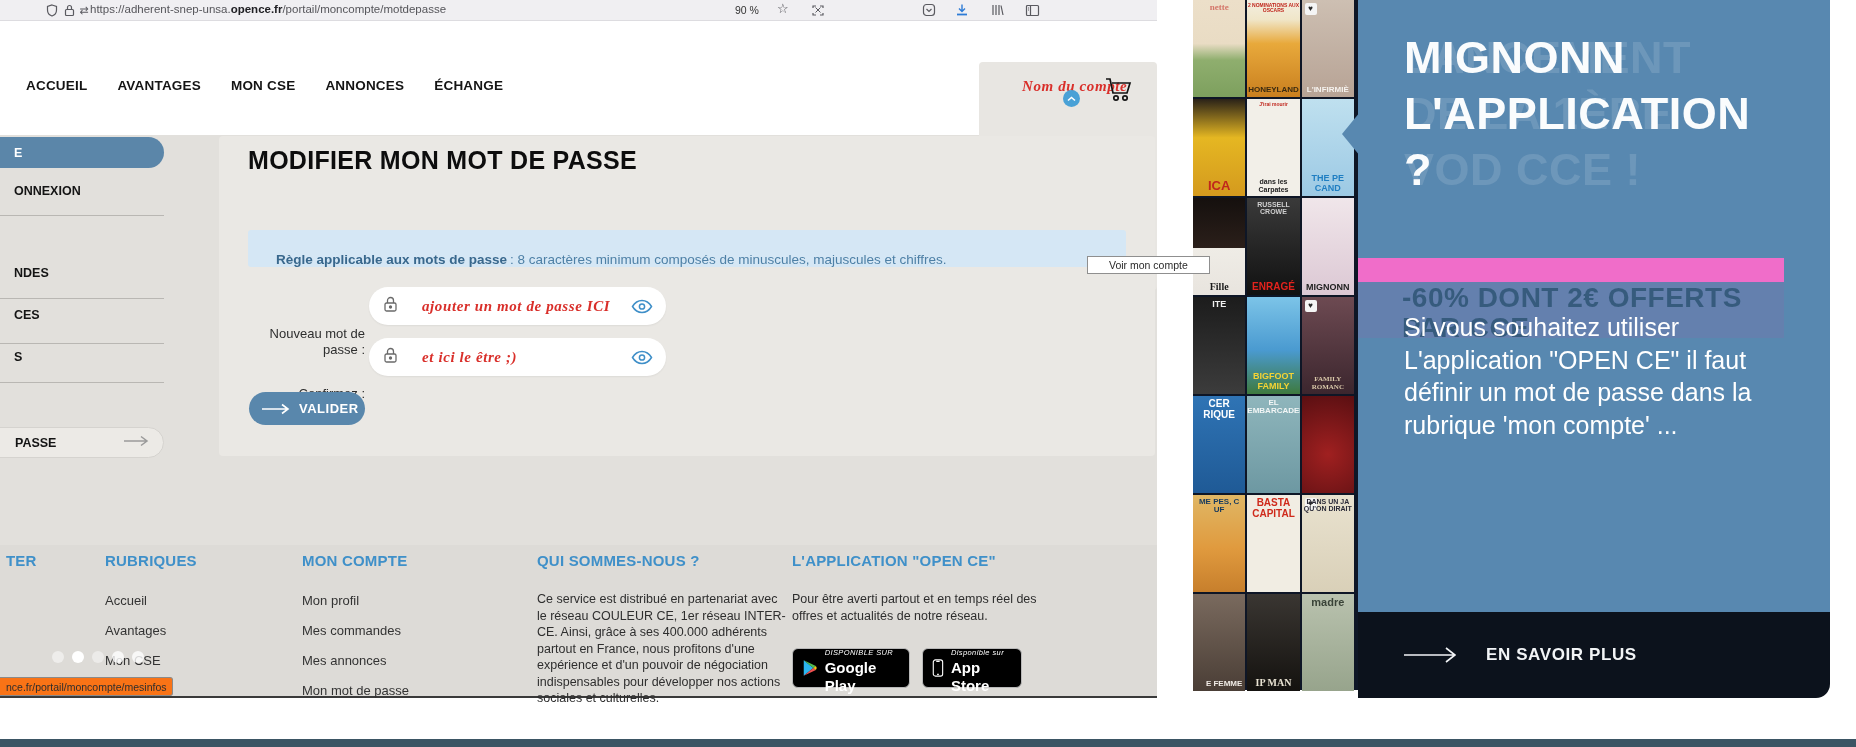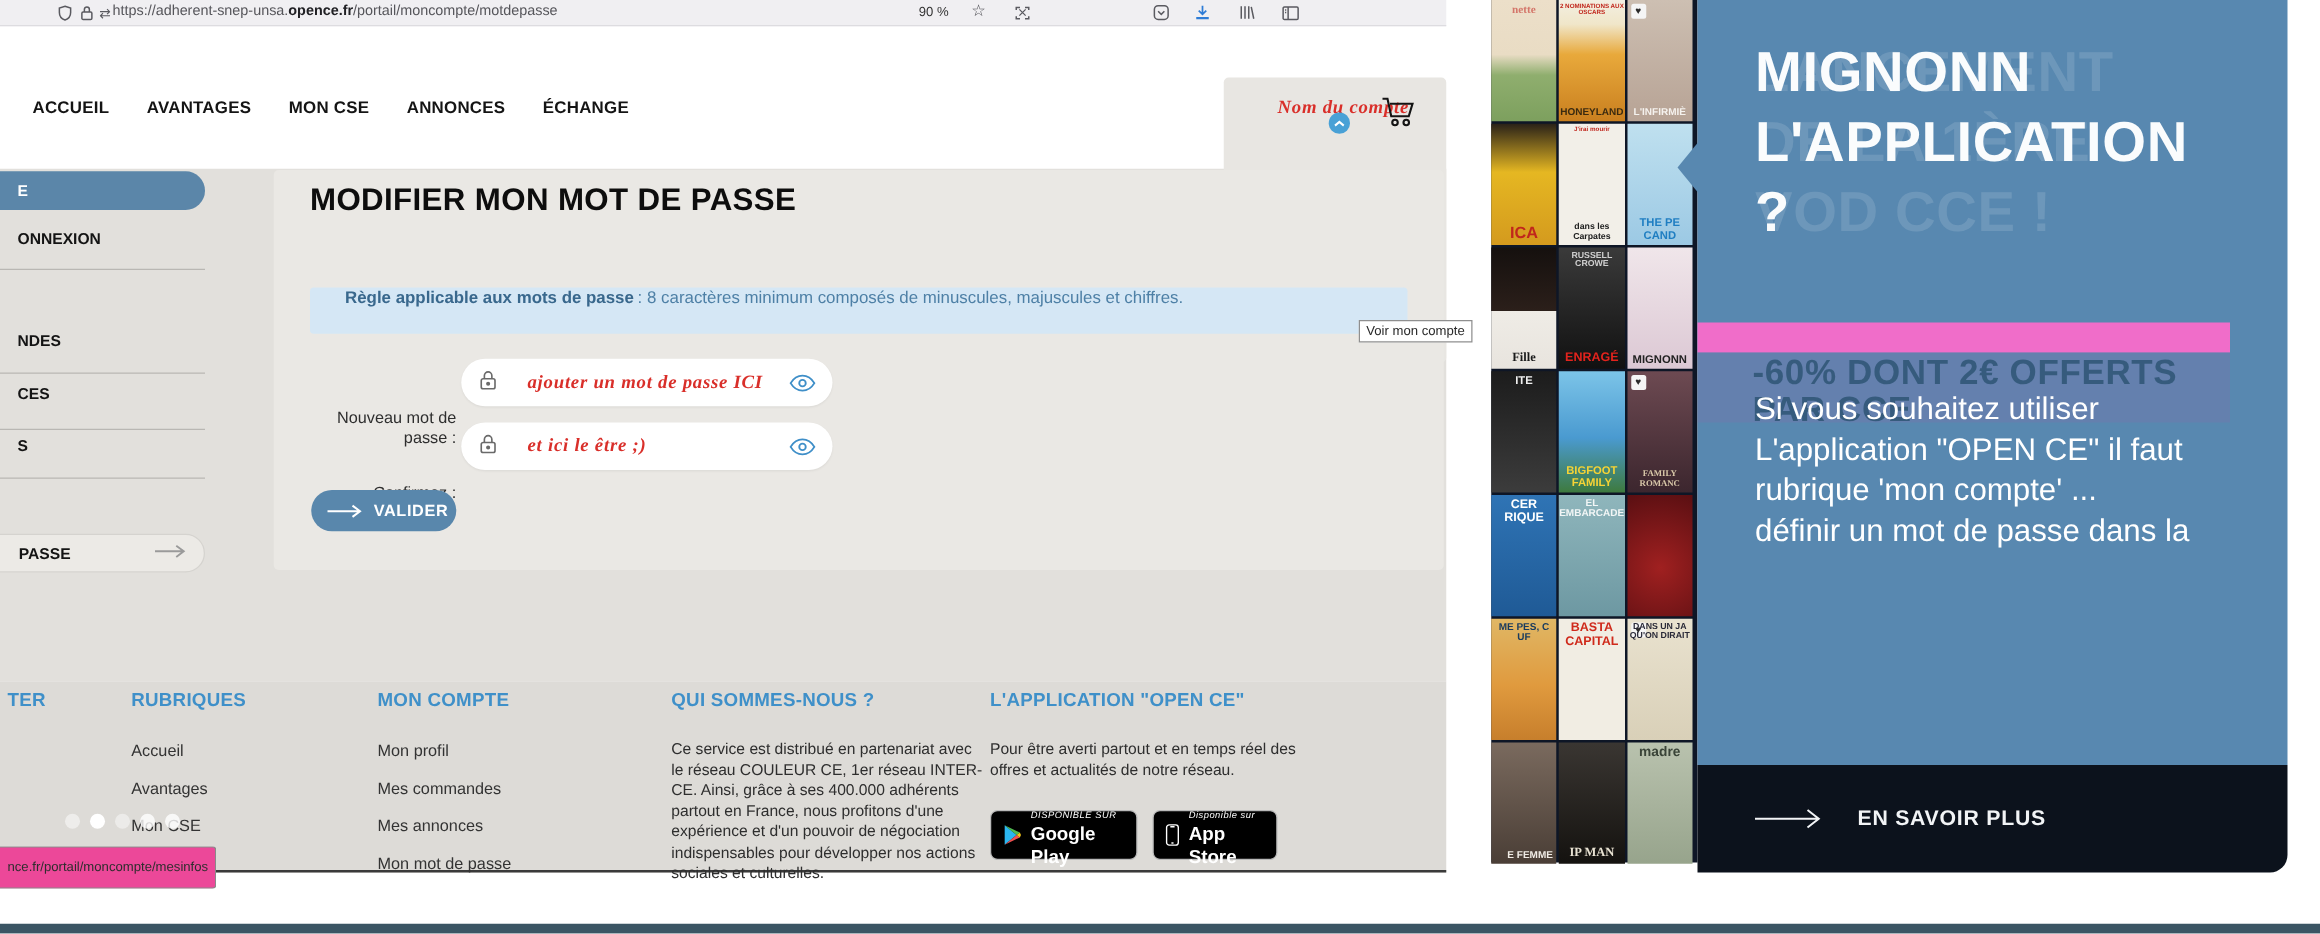--- a/index.html
+++ b/index.html
@@ -31,40 +31,40 @@
   .acct-name{position:absolute;left:43px;top:16px;width:70px;font:italic 700 15px "Liberation Serif",serif;
              color:#e02e2e;line-height:17px;}
   .acct-chev{position:absolute;left:84px;top:28px;width:17px;height:17px;border-radius:50%;background:#49a1d6;
              display:flex;align-items:center;justify-content:center;cursor:pointer;}
   .acct-cart{position:absolute;left:124px;top:12px;color:#141414;cursor:pointer;}
   .menu-item{position:absolute;left:20px;display:flex;gap:8px;align-items:flex-start;cursor:pointer;color:#141414;}
   .menu-item .label{font-size:12.5px;font-weight:700;max-width:96px;line-height:13.5px;padding-top:3px;}
   .menu-item.ul .label{text-decoration:underline;}
   .mi0{top:74px;}.mi1{top:104px;}.mi2{top:152px;}.mi3{top:189px;}
   .tip{position:absolute;background:#fff;border:1px solid #8f8f8f;font-size:10.5px;color:#2a2a2a;
-       padding:2px 5px;white-space:nowrap;z-index:5;}
+       padding:2px 21px;white-space:nowrap;z-index:5;}
   .tip-acct{left:108px;top:194px;}
   
   .side-active{position:absolute;left:-32px;top:137px;width:196px;height:31px;border-radius:16px;
                background:#5b86a9;color:#fff;font-size:12.5px;font-weight:700;display:flex;align-items:center;
                padding-left:46px;cursor:pointer;}
   .sfrag{position:absolute;left:14px;font-size:12.5px;font-weight:700;color:#141414;cursor:pointer;}
   .sf0{top:184px;}.sf1{top:266px;}.sf2{top:308px;}.sf3{top:350px;}
   .sdiv{position:absolute;left:0;width:164px;height:1px;background:#b9b7b3;}
   .sd0{top:215px;}.sd1{top:298px;}.sd2{top:343px;}.sd3{top:382px;}
   .side-pill{position:absolute;left:-32px;top:427px;width:196px;height:31px;border-radius:16px;
              background:#eceae6;border:1px solid #d5d3cf;display:flex;align-items:center;padding-left:46px;
              font-size:12.5px;font-weight:700;color:#141414;cursor:pointer;}
   .side-pill .arr{position:absolute;right:14px;color:#9a9a9a;}
   
   .body-bg{position:absolute;left:0;top:135px;width:1157px;height:410px;background:#e2e0dc;}
   .card{position:absolute;left:219px;top:136px;width:936px;height:320px;background:#eae8e4;border-radius:4px;}
   .card h1{position:absolute;left:29px;top:10px;margin:0;font-size:25px;font-weight:800;color:#0d0d0d;letter-spacing:.3px;}
   .rule{position:absolute;left:29px;top:94px;width:878px;height:37px;background:#d5e7f5;border-radius:3px;
-        display:flex;align-items:flex-start;padding-left:28px;font-size:13.5px;color:#4e80a6;}
+        display:flex;align-items:flex-end;padding-left:28px;font-size:13.5px;color:#4e80a6;}
   .rule b{color:#39688d;margin-right:3px;}
   .flabel{position:absolute;width:118px;text-align:right;font-size:13px;color:#2e2e2e;line-height:16px;margin-top:36px;}
   .fl1{left:28px;top:154px;}.fl2{left:28px;top:214px;}
   .pill{position:absolute;left:150px;width:297px;height:38px;border-radius:19px;background:#fff;
         display:flex;align-items:center;box-shadow:0 1px 2px rgba(0,0,0,.06);cursor:text;}
   .p1{top:151px;}.p2{top:202px;}
   .pill .lock{margin-left:14px;color:#6a6a6a;}
   .hand{font:italic 600 15px "Liberation Serif",serif;color:#d92f2a;letter-spacing:.6px;white-space:nowrap;}
   .pill .val{margin-left:24px;}
   .p2 .val{margin-left:24px;}
@@ -82,21 +82,21 @@
   .ftext{position:absolute;top:46px;font-size:12.5px;color:#2e2e2e;line-height:16.5px;}
   .ft-qsn{left:537px;width:252px;}.ft-app{left:792px;width:250px;}
   .badge{position:absolute;top:103px;height:40px;background:#000;border-radius:6px;border:1px solid #b9b9b9;
          color:#fff;display:flex;align-items:center;padding:0 9px;gap:7px;cursor:pointer;}
   .bd-gp{left:792px;width:118px;}
   .bd-as{left:922px;width:100px;}
   .badge .sub{font-size:7.5px;letter-spacing:.4px;font-style:italic;}
   .badge .big{font-size:15px;font-weight:700;margin-top:-1px;}
   .dots{position:absolute;left:52px;top:106px;display:flex;gap:8px;}
   .dot{width:12px;height:12px;border-radius:50%;background:#fff;cursor:pointer;}
-  .status-tip{position:absolute;left:0;top:677px;height:34px;background:#ec4899;border:1px solid #8a8a8a;border-left:none;
+  .status-tip{position:absolute;left:0;top:677px;height:19px;background:#f97316;border:1px solid #8a8a8a;border-left:none;
               font-size:10.5px;color:#2e2e2e;display:flex;align-items:center;padding:0 6px;border-radius:0 3px 3px 0;}
   
   .posters{position:absolute;left:1193px;top:0;width:165px;height:690px;background:#0e1626;
            display:grid;grid-template-columns:repeat(3,1fr);grid-auto-rows:97px;gap:2px;padding-right:4px;}
   .poster{position:relative;overflow:hidden;display:flex;flex-direction:column;justify-content:flex-end;
           align-items:center;padding:3px;cursor:pointer;}
   .plabel{font-weight:700;text-align:center;line-height:1.05;}
   .plabel.top{position:absolute;top:3px;left:0;right:0;}
   .pheart{position:absolute;top:3px;left:3px;width:12px;height:12px;background:#f5f5f5;border-radius:2px;
           color:#2a2a2a;font-size:8px;line-height:12px;text-align:center;}
@@ -434,22 +434,22 @@
       </div>
     <div class="pinkbar"></div>
     <div class="band"></div>
     <div class="gpromo" id="gpromo">
         <div>-60% DONT 2€ OFFERTS</div>
         <div>PAR CCE</div>
       </div>
     <div class="para" id="para">
         <div>Si vous souhaitez utiliser</div>
         <div>L'application "OPEN CE" il faut</div>
+        <div>définir un mot de passe dans la</div>
         <div>rubrique 'mon compte' ...</div>
-        <div>définir un mot de passe dans la</div>
       </div>
     <div class="cta">
       <svg width="58" height="18" viewBox="0 0 58 18" fill="none" stroke="#f2f4f6" stroke-width="1.6">
           <path d="M2 9 h50 M44 2 L53 9 L44 16"></path>
         </svg>
       <span>EN SAVOIR PLUS</span>
     </div>
   </div>
 
   <div class="bottom-strip"></div>

